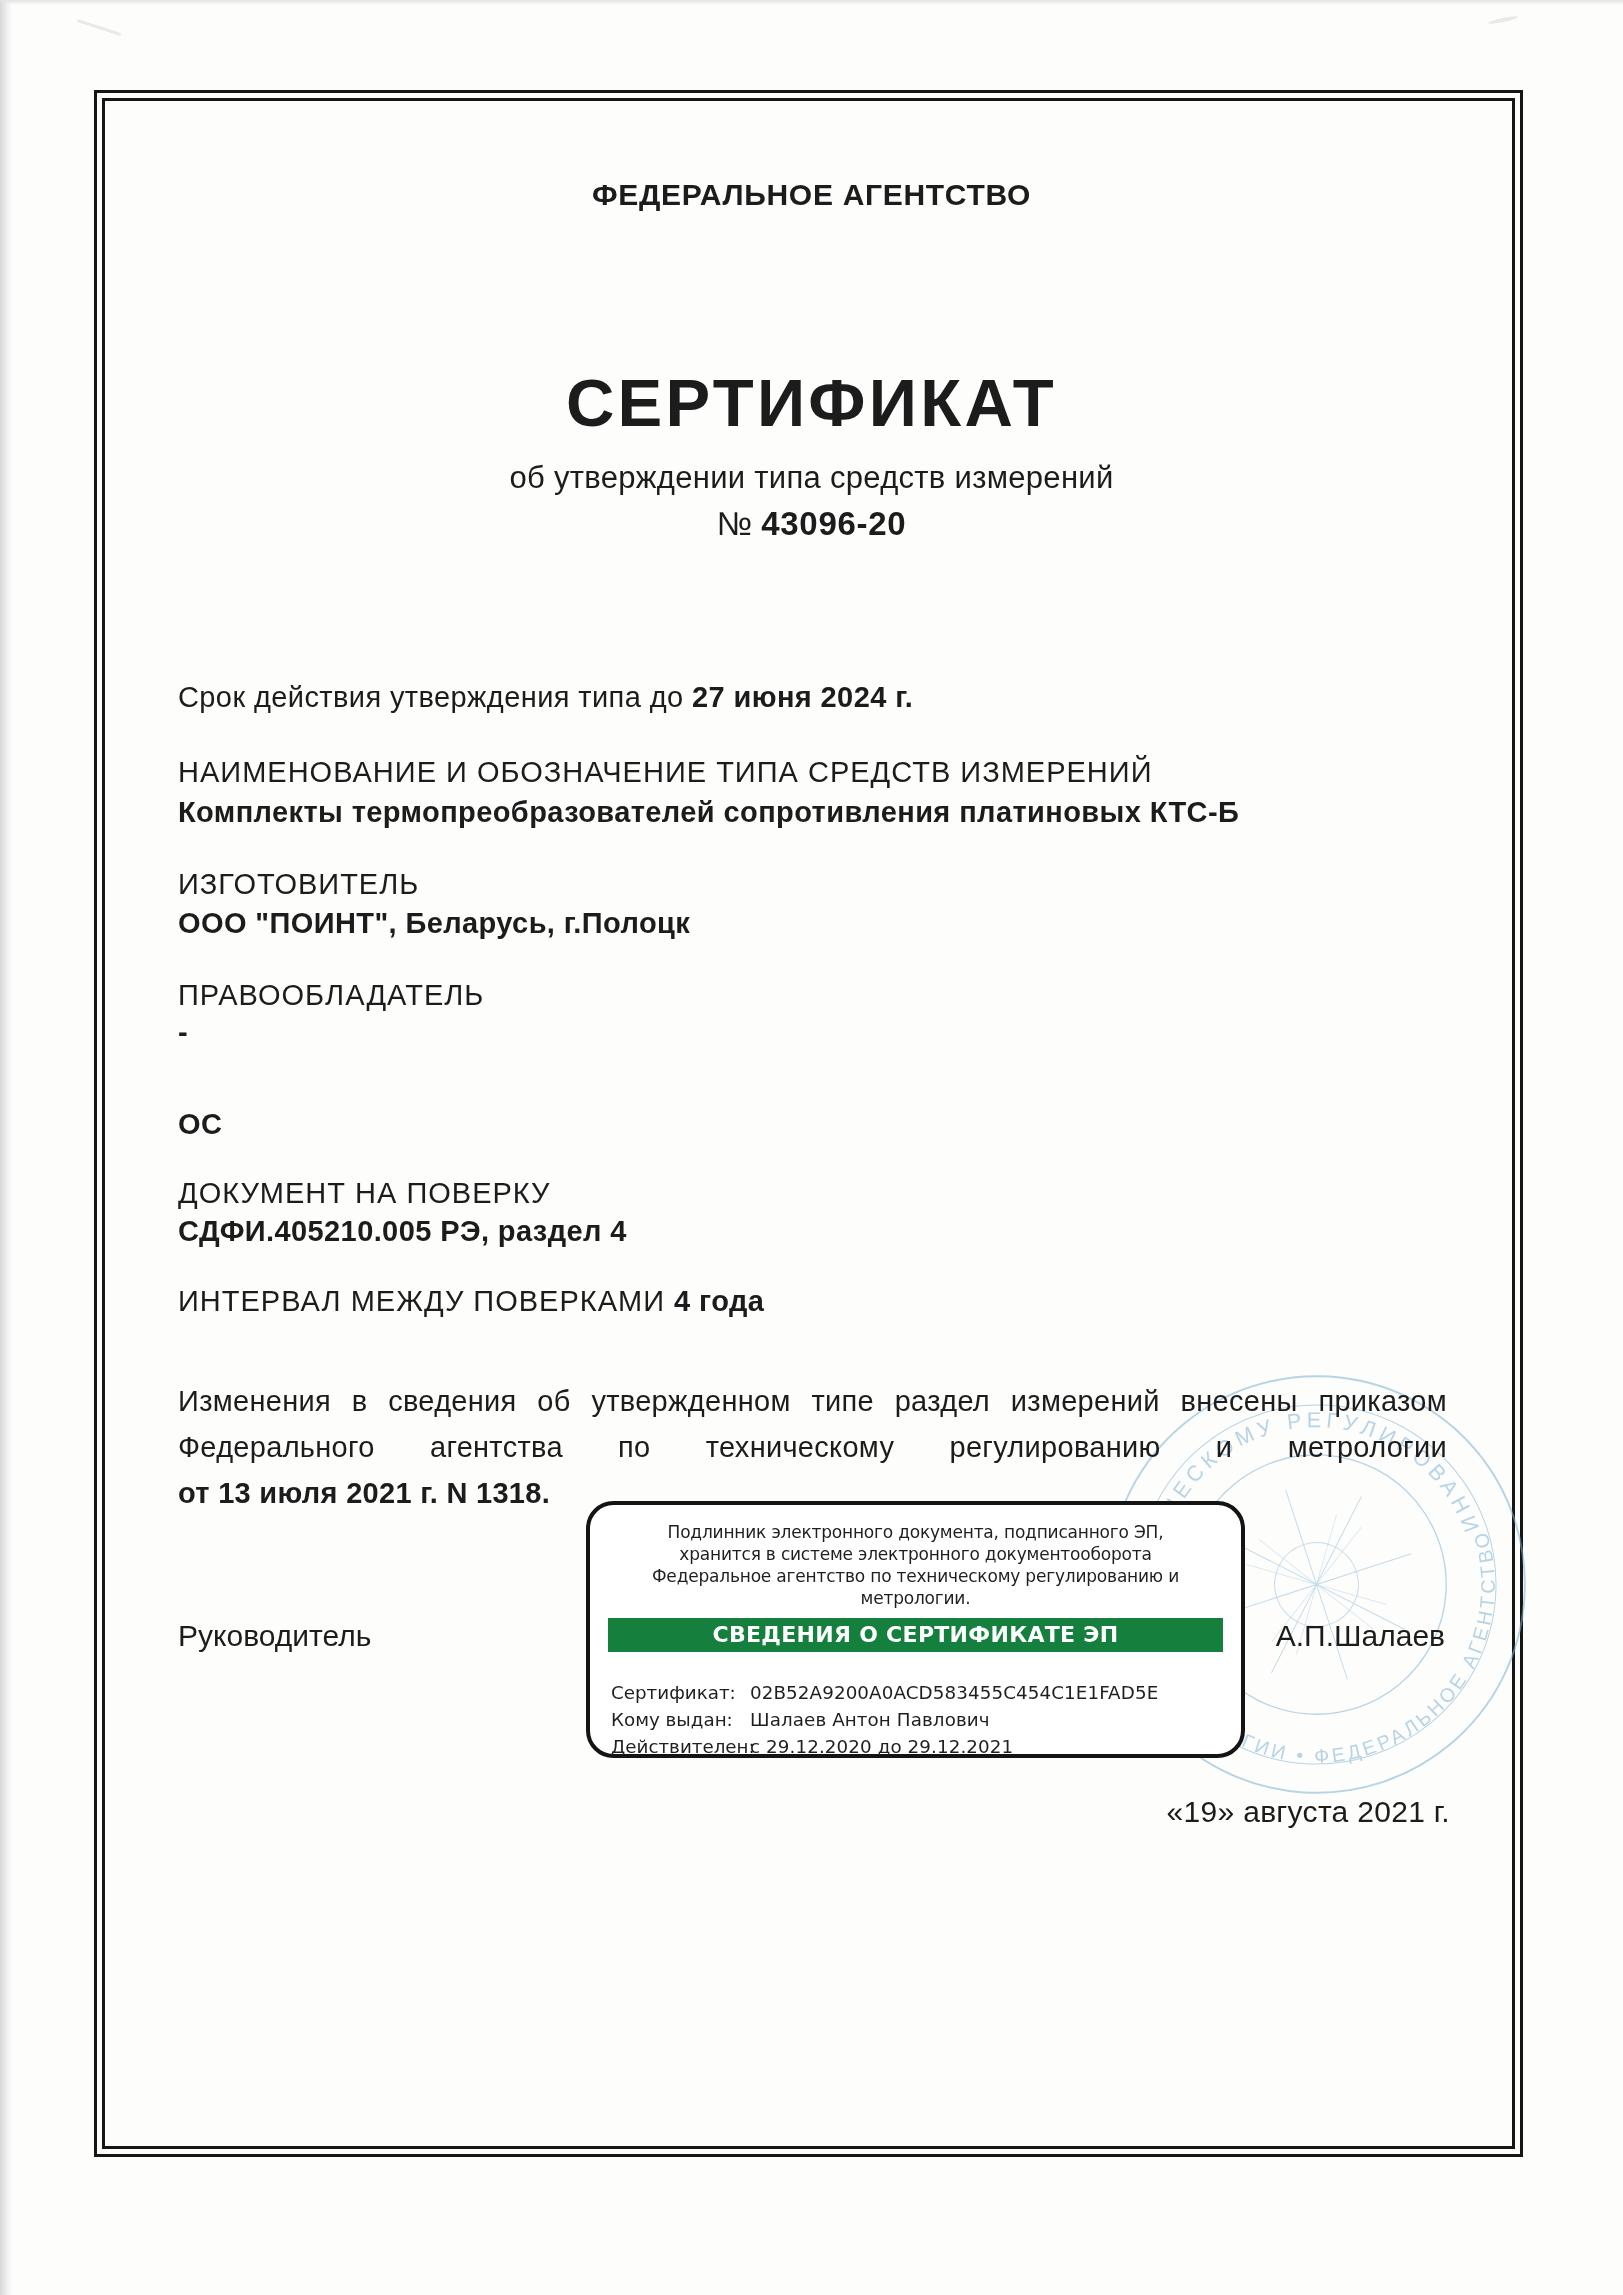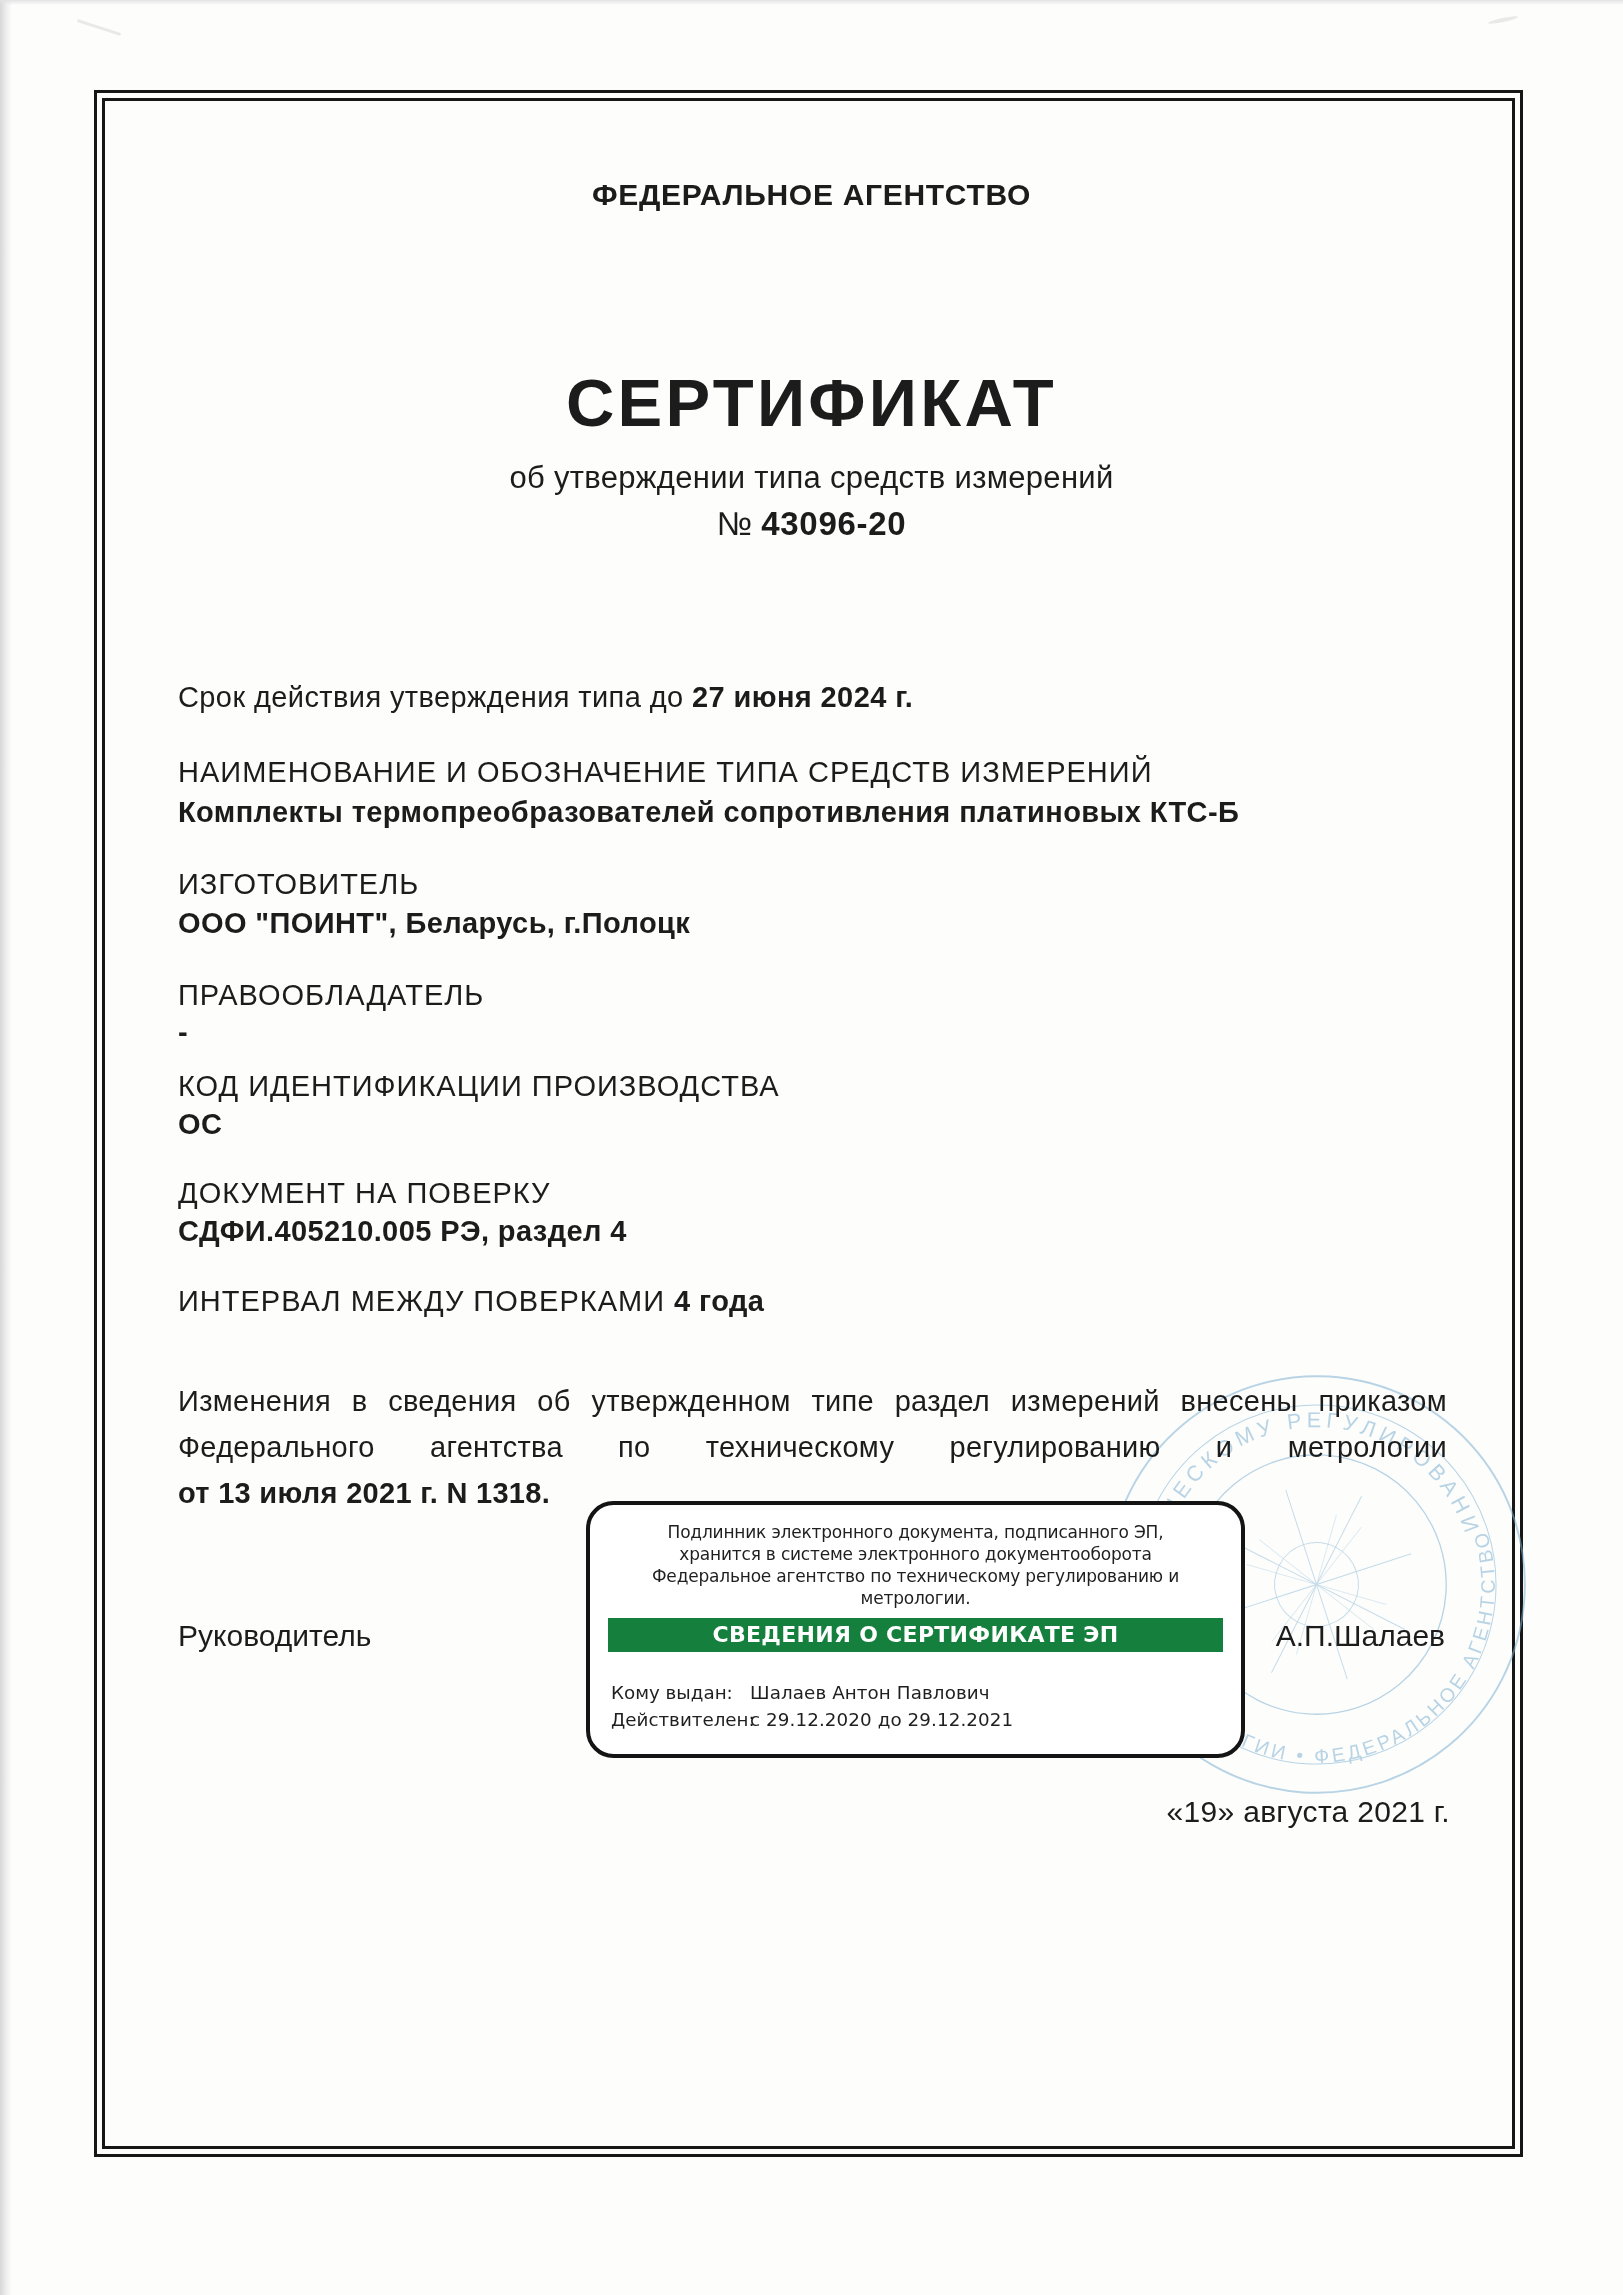--- a/index.html
+++ b/index.html
@@ -136,21 +136,20 @@
 
   <div class="abs body-line caps" style="top:756px">НАИМЕНОВАНИЕ И ОБОЗНАЧЕНИЕ ТИПА СРЕДСТВ ИЗМЕРЕНИЙ</div>
   <div class="abs body-line bold" style="top:796px">Комплекты термопреобразователей сопротивления платиновых КТС-Б</div>
 
   <div class="abs body-line caps" style="top:868px">ИЗГОТОВИТЕЛЬ</div>
   <div class="abs body-line bold" style="top:907px">ООО "ПОИНТ", Беларусь, г.Полоцк</div>
 
   <div class="abs body-line caps" style="top:979px">ПРАВООБЛАДАТЕЛЬ</div>
   <div class="abs body-line bold" style="top:1016px">-</div>
 
-  <div class="abs body-line caps" style="top:1070px">КОД ИДЕНТИФИКАЦИИ ПРОИЗВОДСТВА</div>
   <div class="abs body-line bold" style="top:1108px">ОС</div>
 
   <div class="abs body-line caps" style="top:1177px">ДОКУМЕНТ НА ПОВЕРКУ</div>
   <div class="abs body-line bold" style="top:1215px">СДФИ.405210.005 РЭ, раздел 4</div>
 
   <div class="abs body-line caps" style="top:1285px">
     <span>ИНТЕРВАЛ МЕЖДУ ПОВЕРКАМИ </span><span class="bold" style="letter-spacing:0.4px">4 года</span>
   </div>
 
   <div class="abs para" style="top:1385px">
@@ -165,20 +164,24 @@
   <div class="esign">
     <div class="notice">
       <div>Подлинник электронного документа, подписанного ЭП,</div>
       <div>хранится в системе электронного документооборота</div>
       <div>Федеральное агентство по техническому регулированию и</div>
       <div>метрологии.</div>
     </div>
     <div class="bar">СВЕДЕНИЯ О СЕРТИФИКАТЕ ЭП</div>
     <div class="rows">
       <div class="row">
+        <span class="lbl">Сертификат:</span>
+        <span class="val">02B52A9200A0ACD583455C454C1E1FAD5E</span>
+      </div>
+      <div class="row">
         <span class="lbl">Кому выдан:</span>
         <span class="val">Шалаев Антон Павлович</span>
       </div>
       <div class="row">
         <span class="lbl">Действителен:</span>
         <span class="val">с 29.12.2020 до 29.12.2021</span>
       </div>
     </div>
   </div>
 

